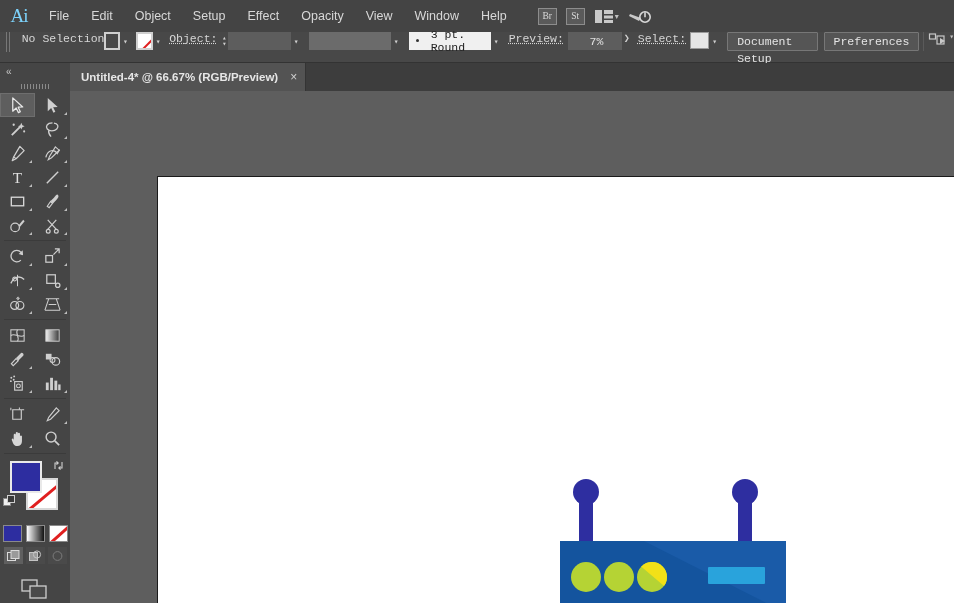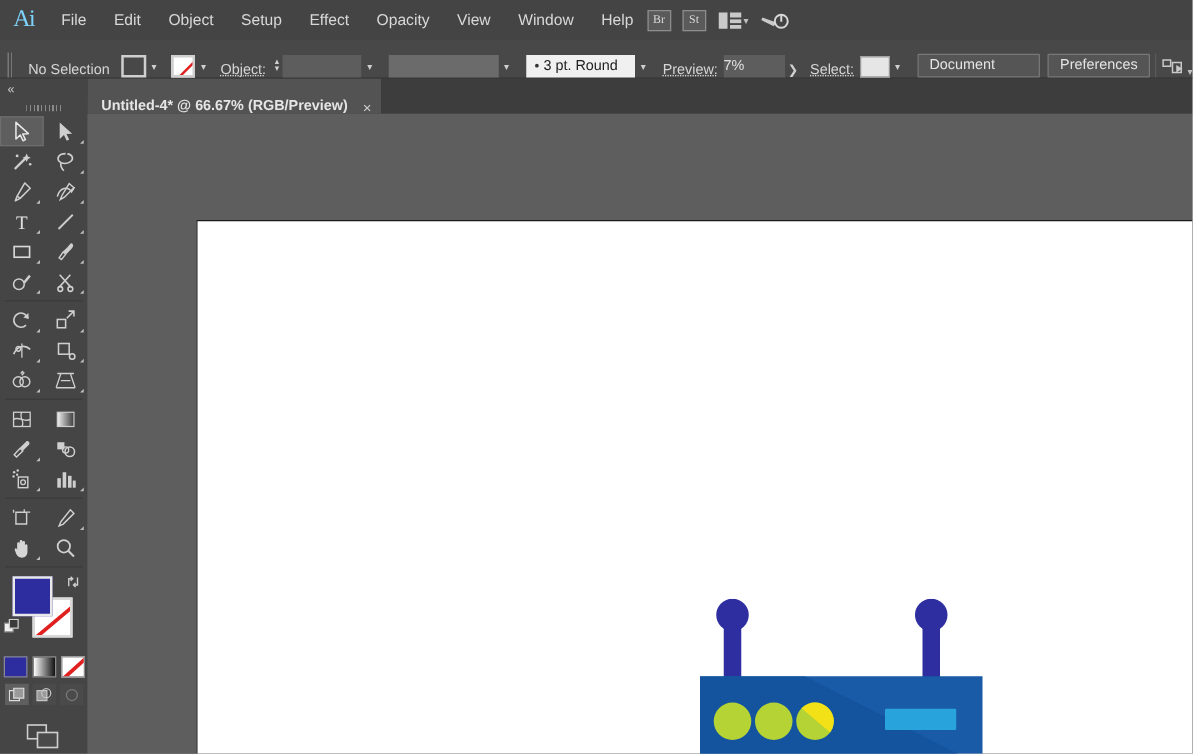--- a/index.html
+++ b/index.html
@@ -20,54 +20,54 @@
   }
   .ai-logo {
     width:38px; height:32px; display:flex; align-items:center; justify-content:center;
     font-family:"Liberation Serif", serif; font-weight:normal; font-size:19px;
     color:#7dd3fc; letter-spacing:-1px;
   }
   .menu-item {
     padding:0 11px; height:32px; line-height:32px; font-size:12.5px; color:#d8d8d8;
     cursor:default; white-space:nowrap;
   }
-  .menubar-right { display:flex; align-items:center; margin-left:0; gap:9px; }
+  .menubar-right { display:flex; align-items:center; margin-left:20px; gap:9px; }
   .sq-btn {
     width:19px; height:17px; border:1px solid #8d8d8d; background:#5a5a5a;
     font-size:9.5px; line-height:15px; text-align:center; color:#d9d9d9;
     font-family:"Liberation Serif", serif;
   }
   .arrange-ico { width:20px; height:15px; position:relative; }
   .chev { font-size:8px; color:#c0c0c0; margin-left:1px; }
   .tools-ico { width:22px; height:17px; position:relative; }
 
   
   .controlbar {
     position:absolute; left:0; top:32px; width:954px; height:31px;
     background:#484848; border-bottom:1px solid #333;
-    display:flex; align-items:flex-end; padding-left:6px;
+    display:flex; align-items:flex-start; padding-left:6px;font-family:Liberation Mono, monospace;
   }
   .grip { width:5px; height:20px; margin-right:6px;
     background:repeating-linear-gradient(to right,#777 0 1px,transparent 1px 3px); }
   .cb-label { font-size:11.5px; color:#d6d6d6; white-space:nowrap; }
   .sel-label { width:88px; padding-left:6px; }
   .swatch-fill { width:21px; height:18px; border:2px solid #cfcfcf; }
   .swatch-stroke { width:21px; height:18px; border:2px solid #cfcfcf; background:#fff; position:relative; overflow:hidden; }
   .swatch-stroke::after{ content:""; position:absolute; left:-3px; top:8px; width:28px; height:2px;
       background:#e02020; transform:rotate(-45deg); }
   .swatch-style { width:26px; height:17px; border:1px solid #9a9a9a; background:#e6e6e6; }
   .dd {
     width:14px; height:18px; display:flex; align-items:center; justify-content:center;
     font-size:8px; color:#cfcfcf;
   }
   .stepper { width:9px; height:18px; display:flex; flex-direction:column;
     align-items:center; justify-content:center; color:#d0d0d0; font-size:7px; line-height:6px; }
   .field {
     height:18px; background:#5d5d5d; border:none; display:flex; align-items:center;
-    padding:0 0; font-size:11.5px; color:#e0e0e0;
+    padding:0 22px; font-size:11.5px; color:#e0e0e0;
   }
   .field-wide { width:70px; }
   .field-profile { width:96px; background:#6b6b6b; }
   .field-brush {
     width:96px; background:#f0f0f0; color:#222; justify-content:center; position:relative;
   }
   .field-brush .dot { position:absolute; left:7px; top:7px; width:3px;height:3px;border-radius:50%;background:#333; }
   .field-op { width:54px; }
   .op-arrow { width:14px; text-align:center; font-size:10px; color:#d0d0d0; }
   .cb-btn {
@@ -76,21 +76,21 @@
   }
   .cb-sep { width:1px; height:19px; background:#5a5a5a; margin:0 4px; }
   .align-ico { width:20px; height:16px; position:relative; }
 
   
   .tabbar {
     position:absolute; left:70px; top:63px; width:884px; height:28px;
     background:#3d3d3d; display:flex; align-items:flex-end;
   }
   .doctab {
-    height:28px; background:#535353; display:flex; align-items:flex-end;
+    height:28px; background:#535353; display:flex; align-items:center;
     padding:0 8px 0 11px; gap:12px; border-right:1px solid #343434;
   }
   .doctab .t { font-size:11.5px; color:#e6e6e6; font-weight:bold; white-space:nowrap; }
   .doctab .x { font-size:12px; color:#cfcfcf; line-height:10px; }
 
   
   .toolbar {
     position:absolute; left:0; top:63px; width:70px; height:540px; background:#454545;
   }
   .tb-head { height:16px; display:flex; align-items:center; padding-left:6px;

